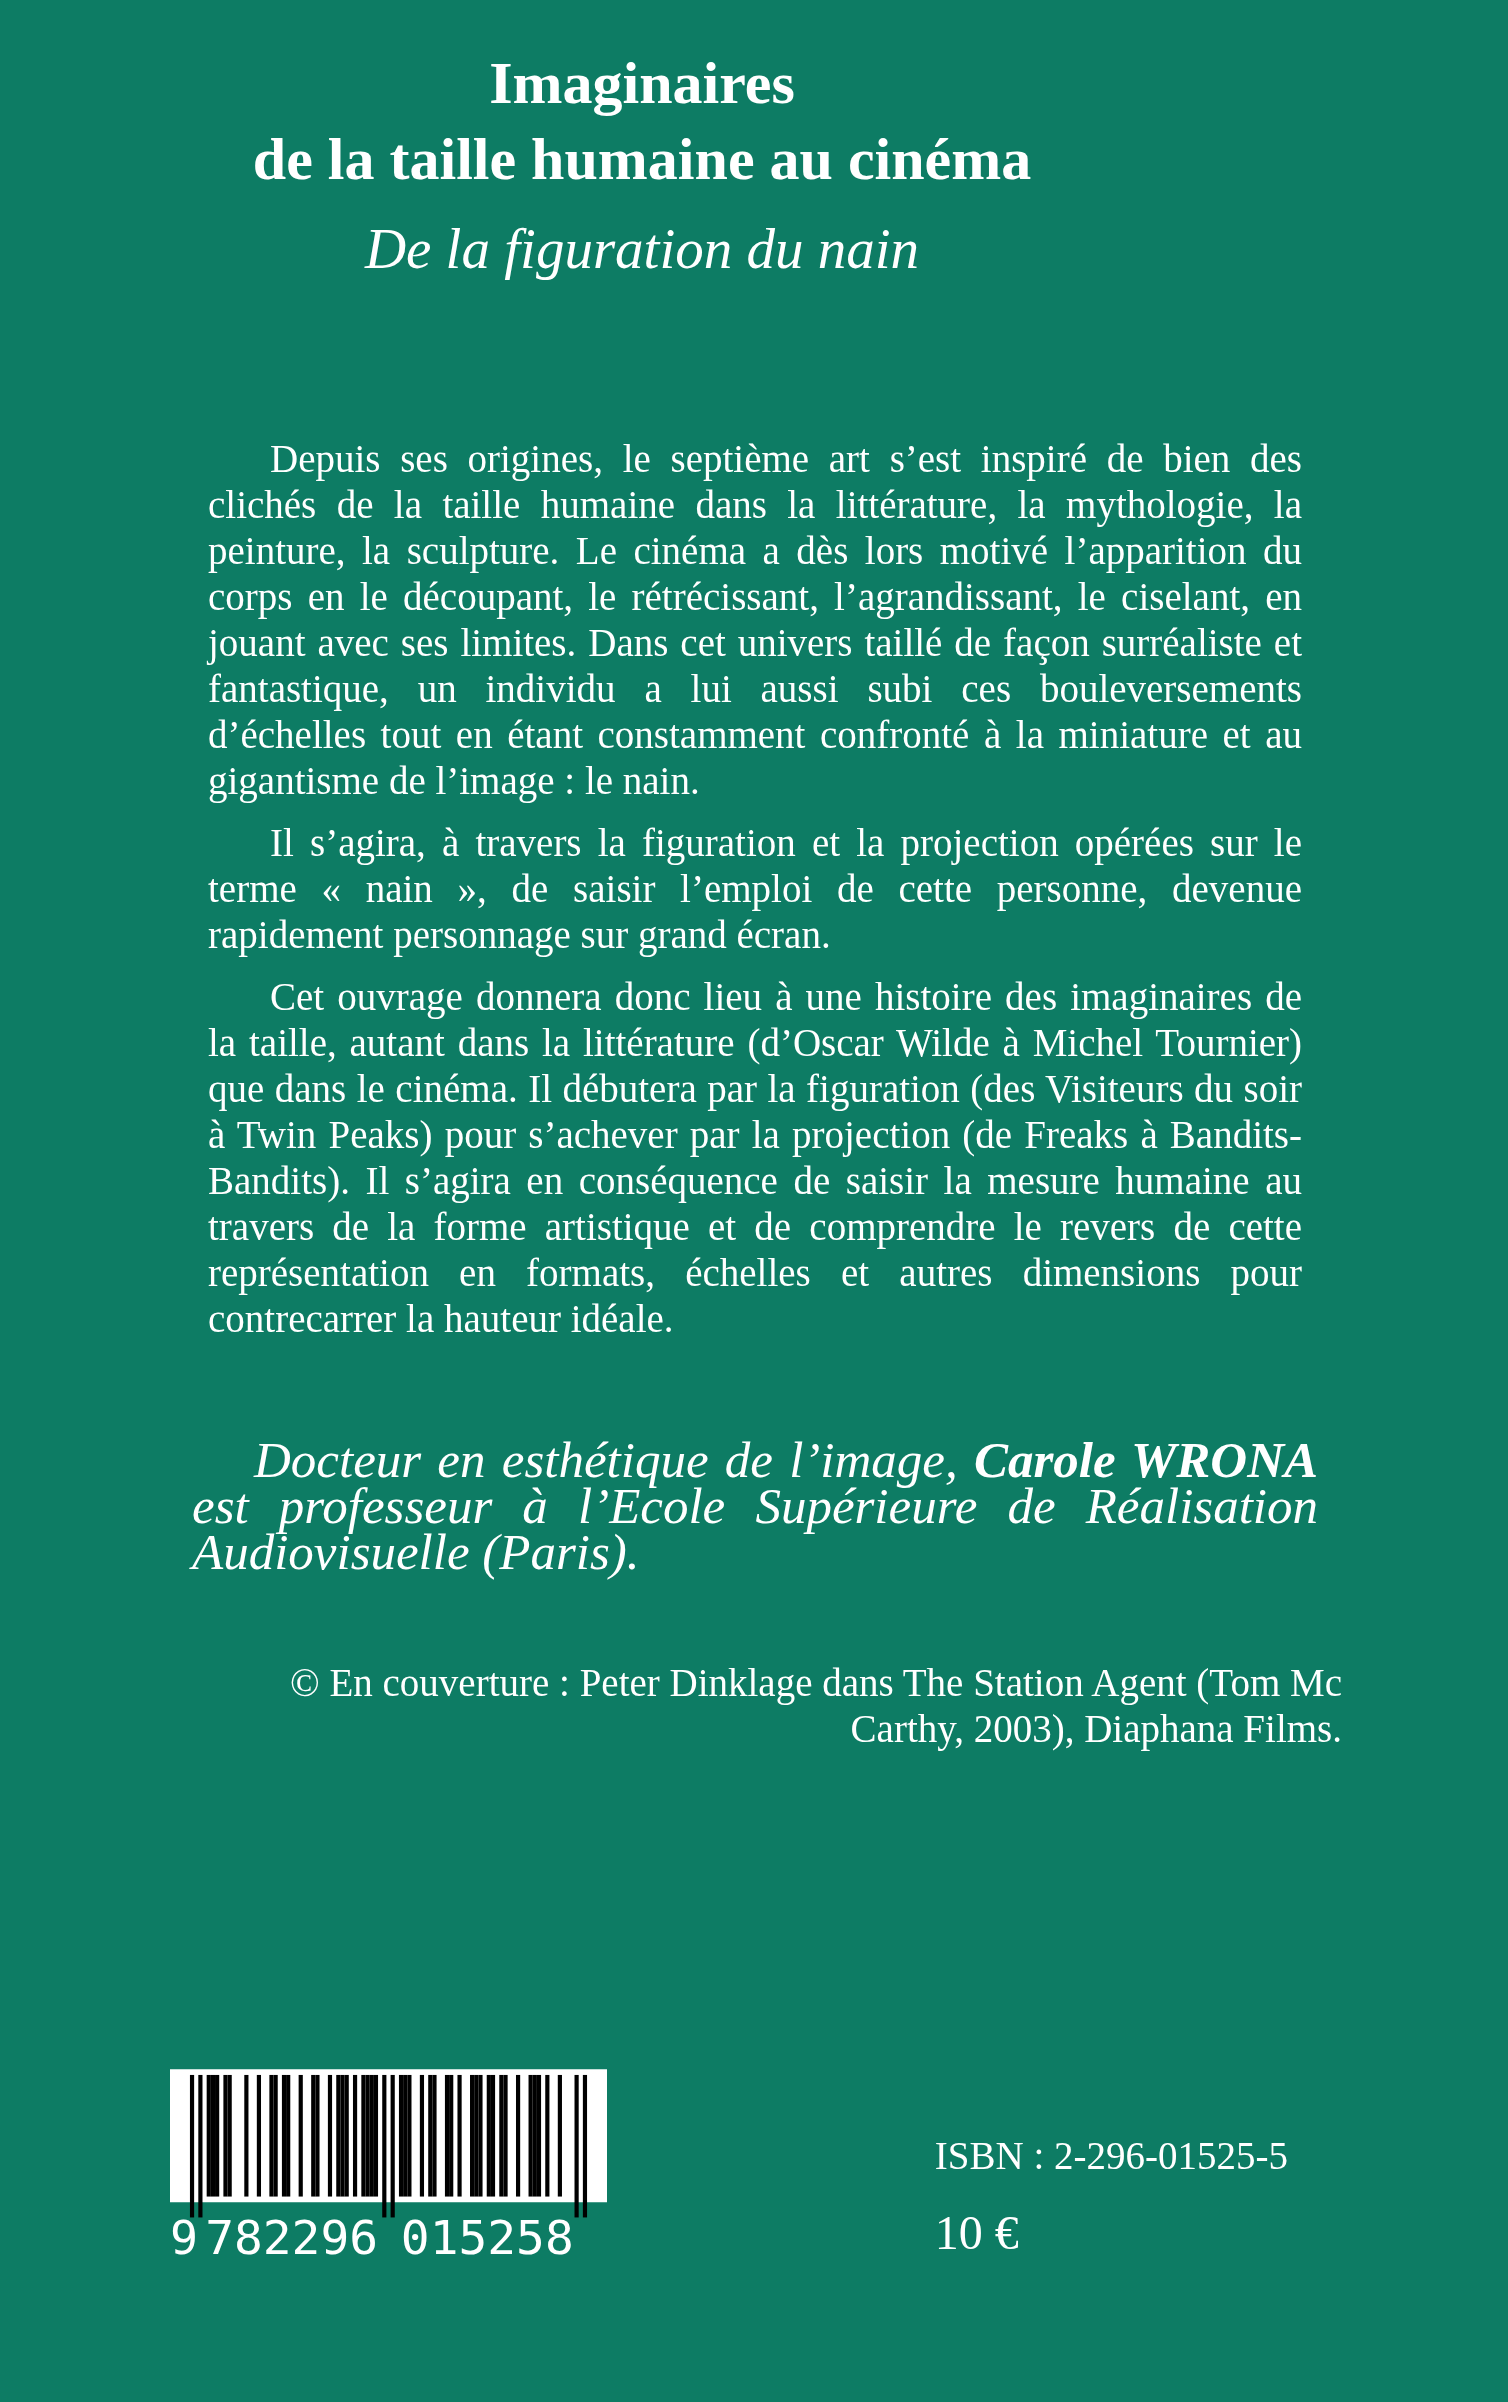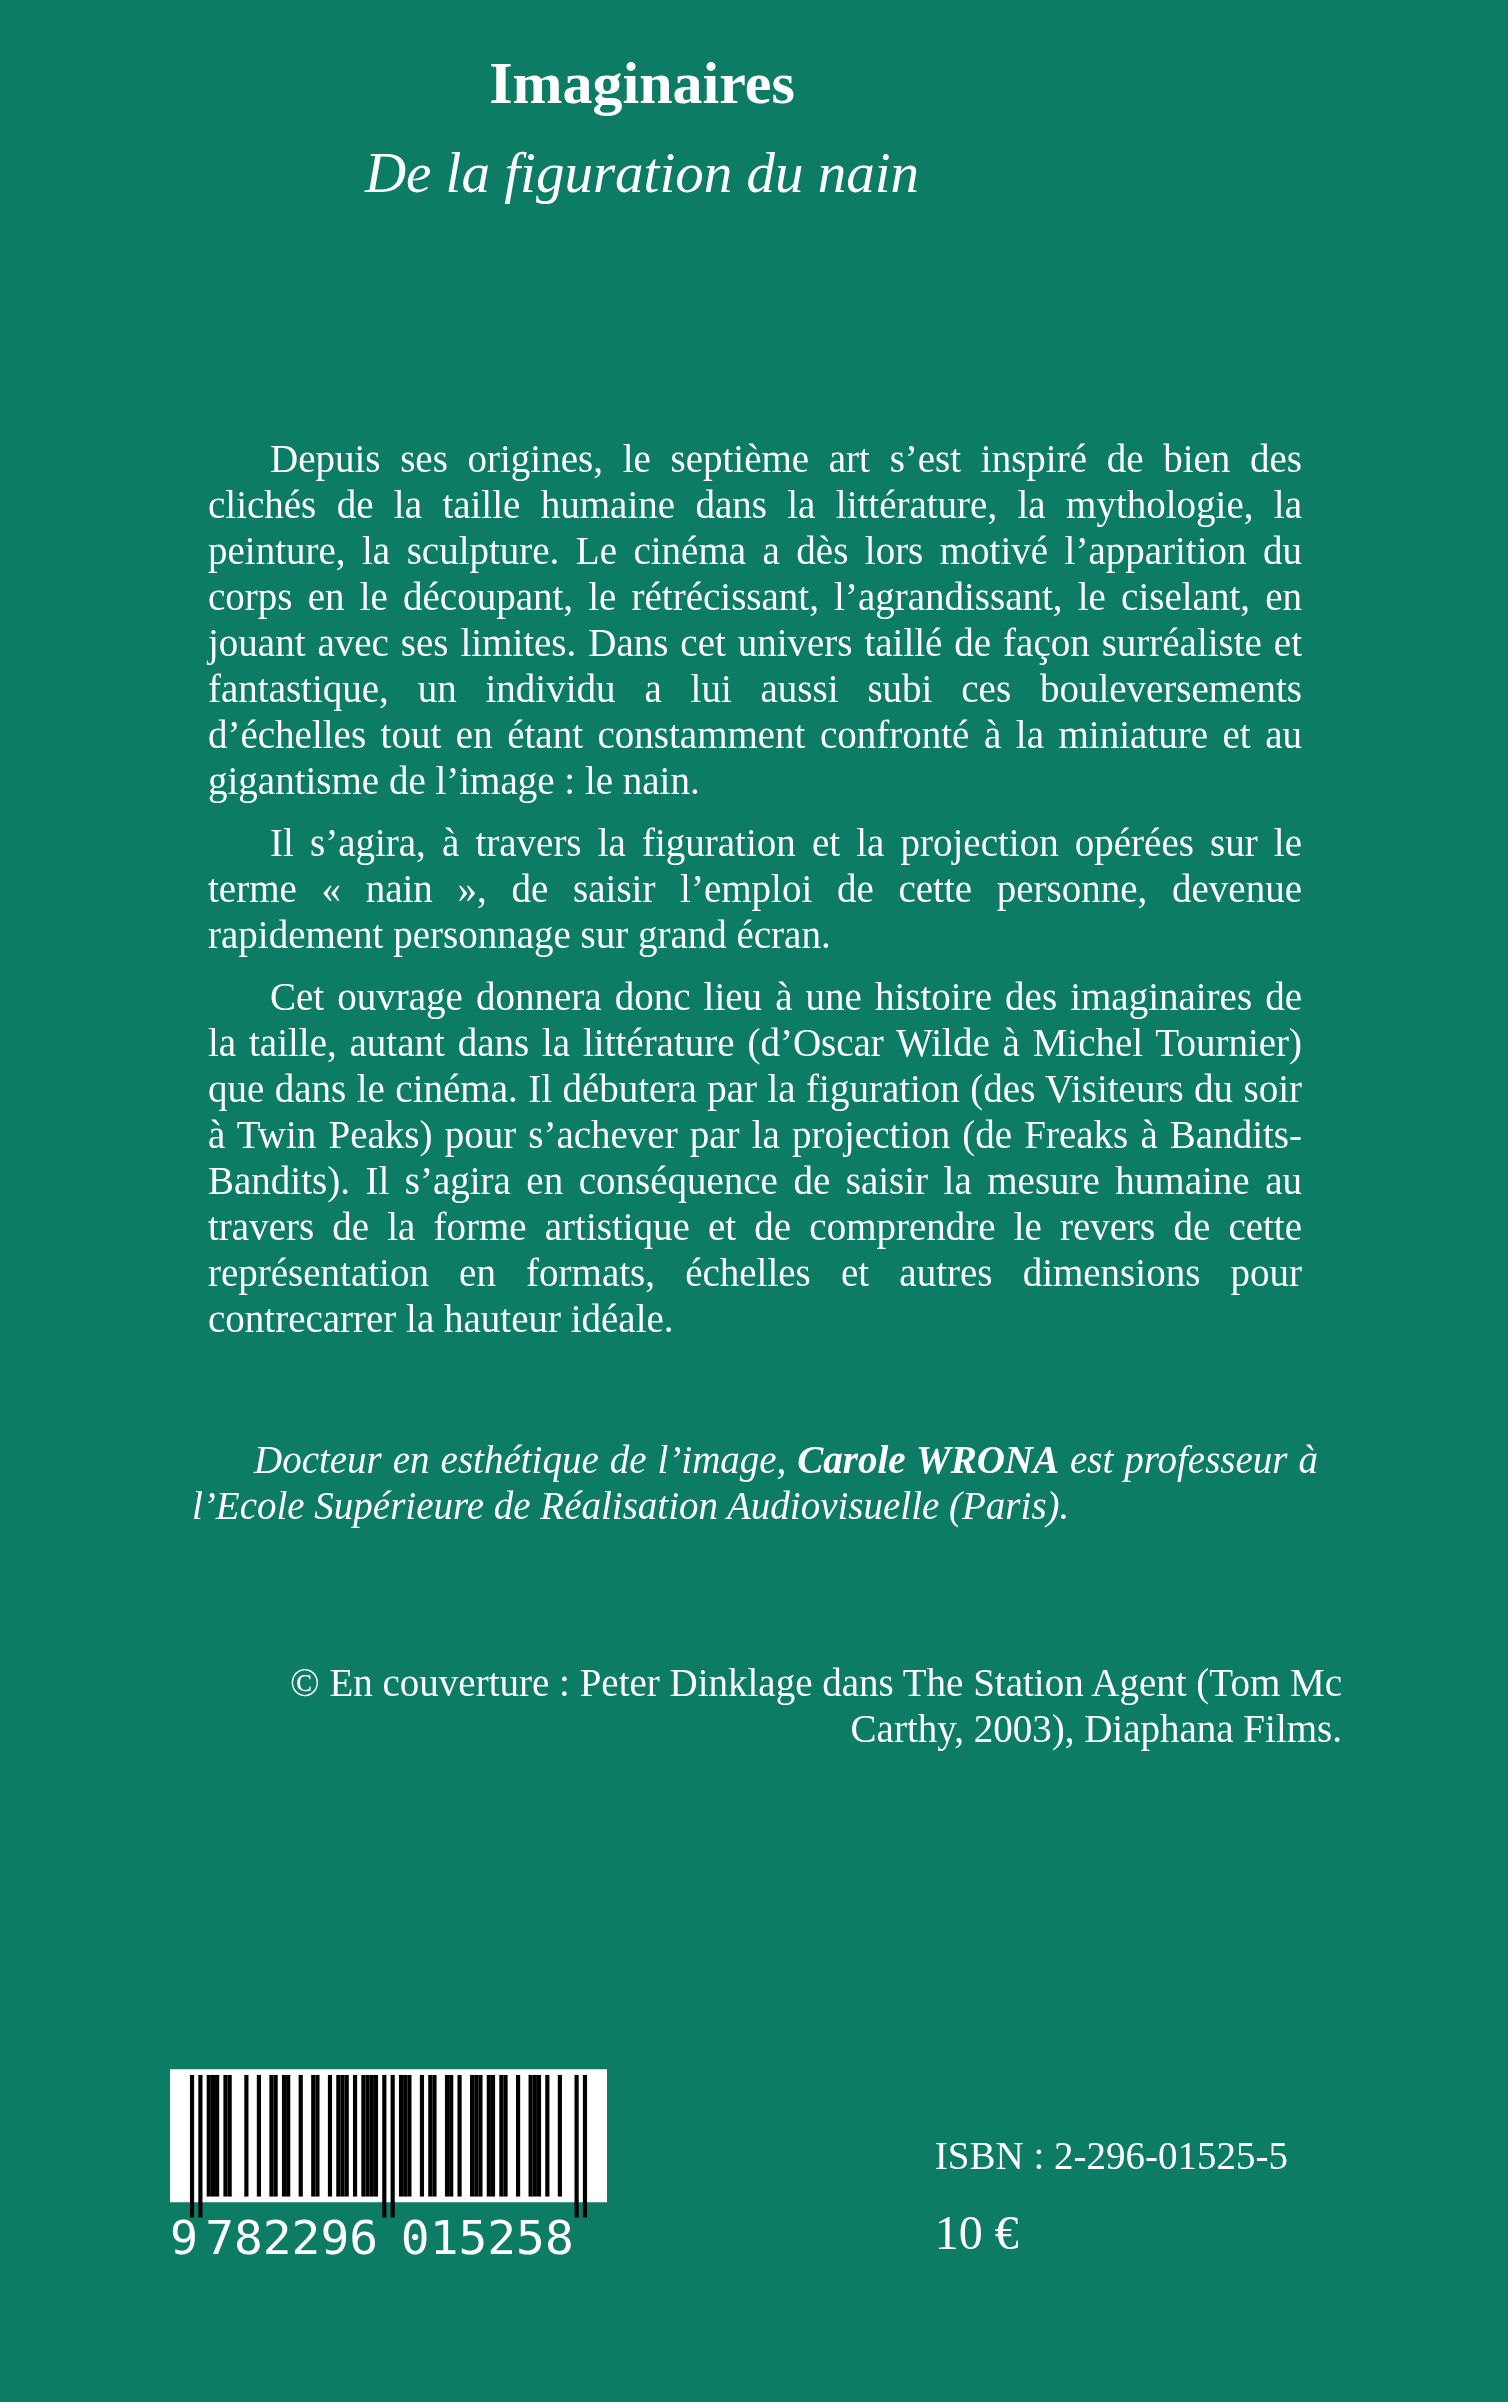--- a/index.html
+++ b/index.html
@@ -19,21 +19,21 @@
   .subtitle { font-size: 57px; font-style: italic; font-weight: normal; line-height: 74px; margin: 15px 0 12px 0; }
 
   .synopsis {
     position: absolute; top: 420px; left: 192px; width: 1126px;
     font-size: 39px; line-height: 46px; text-align: justify;
   }
   .synopsis p { margin: 16px; text-indent: 62px; }
 
   .author-bio {
     position: absolute; top: 1437px; left: 192px; width: 1126px;
-    font-size: 39px; line-height: 46px; font-style: italic;
+    font-size: 51px; line-height: 46px; font-style: italic;
     text-align: justify; text-indent: 62px;
   }
   .author-name { font-weight: bold; }
 
   .cover-credit {
     position: absolute; top: 1660px; left: 192px; width: 1150px;
     font-size: 39px; line-height: 46px; text-align: right;
   }
   .italic { }
 
@@ -44,20 +44,21 @@
   .isbn { font-size: 39px; line-height: 44px; margin: 0; }
   .price { font-size: 48px; line-height: 53px; margin: 28px 0 0 0; }
 </style>
 </head>
 <body>
 
 <div class="page">
 
   <header class="title-block">
     <div class="title-line">Imaginaires</div>
+    <div class="title-line">de la taille humaine au cinéma</div>
     <div class="subtitle">De la figuration du nain</div>
   </header>
 
   <section class="synopsis">
     <p>Depuis ses origines, le septième art s’est inspiré de bien des clichés de la taille humaine dans la littérature, la mythologie, la peinture, la sculpture. Le cinéma a dès lors motivé l’apparition du corps en le découpant, le rétrécissant, l’agrandissant, le ciselant, en jouant avec ses limites. Dans cet univers taillé de façon surréaliste et fantastique, un individu a lui aussi subi ces bouleversements d’échelles tout en étant constamment confronté à la miniature et au gigantisme de l’image : le nain.</p>
     <p>Il s’agira, à travers la figuration et la projection opérées sur le terme « nain », de saisir l’emploi de cette personne, devenue rapidement personnage sur grand écran.</p>
     <p><span>Cet ouvrage donnera donc lieu à une histoire des imaginaires de la taille, autant dans la littérature (d’Oscar Wilde à Michel Tournier) que dans le cinéma. Il débutera par la figuration (des </span><span class="italic">Visiteurs du soir</span><span> à </span><span class="italic">Twin Peaks</span><span>) pour s’achever par la projection (de </span><span class="italic">Freaks</span><span> à </span><span class="italic">Bandits-Bandits</span><span>). Il s’agira en conséquence de saisir la mesure humaine au travers de la forme artistique et de comprendre le revers de cette représentation en formats, échelles et autres dimensions pour contrecarrer la hauteur idéale.</span></p>
   </section>
 
   <section class="author-bio"><span>Docteur en esthétique de l’image, </span><span class="author-name">Carole WRONA</span><span> est professeur à l’Ecole Supérieure de Réalisation Audiovisuelle (Paris).</span></section>

